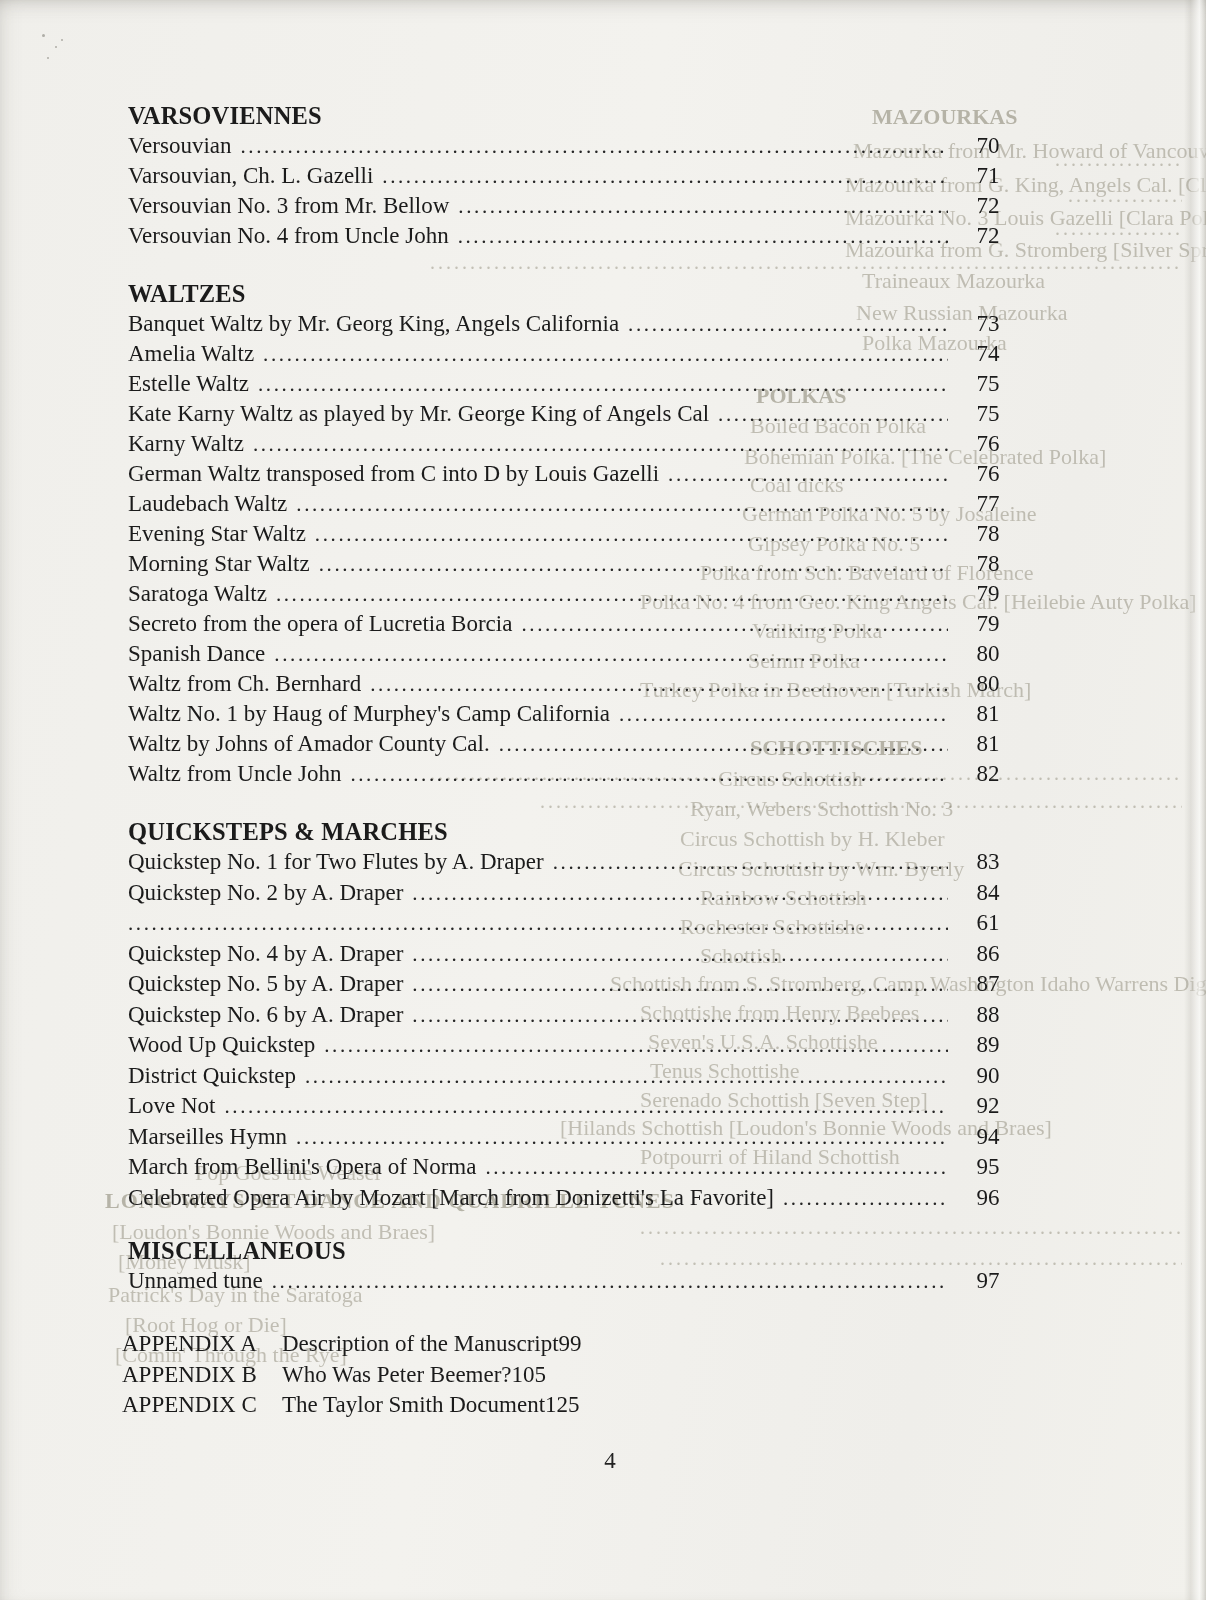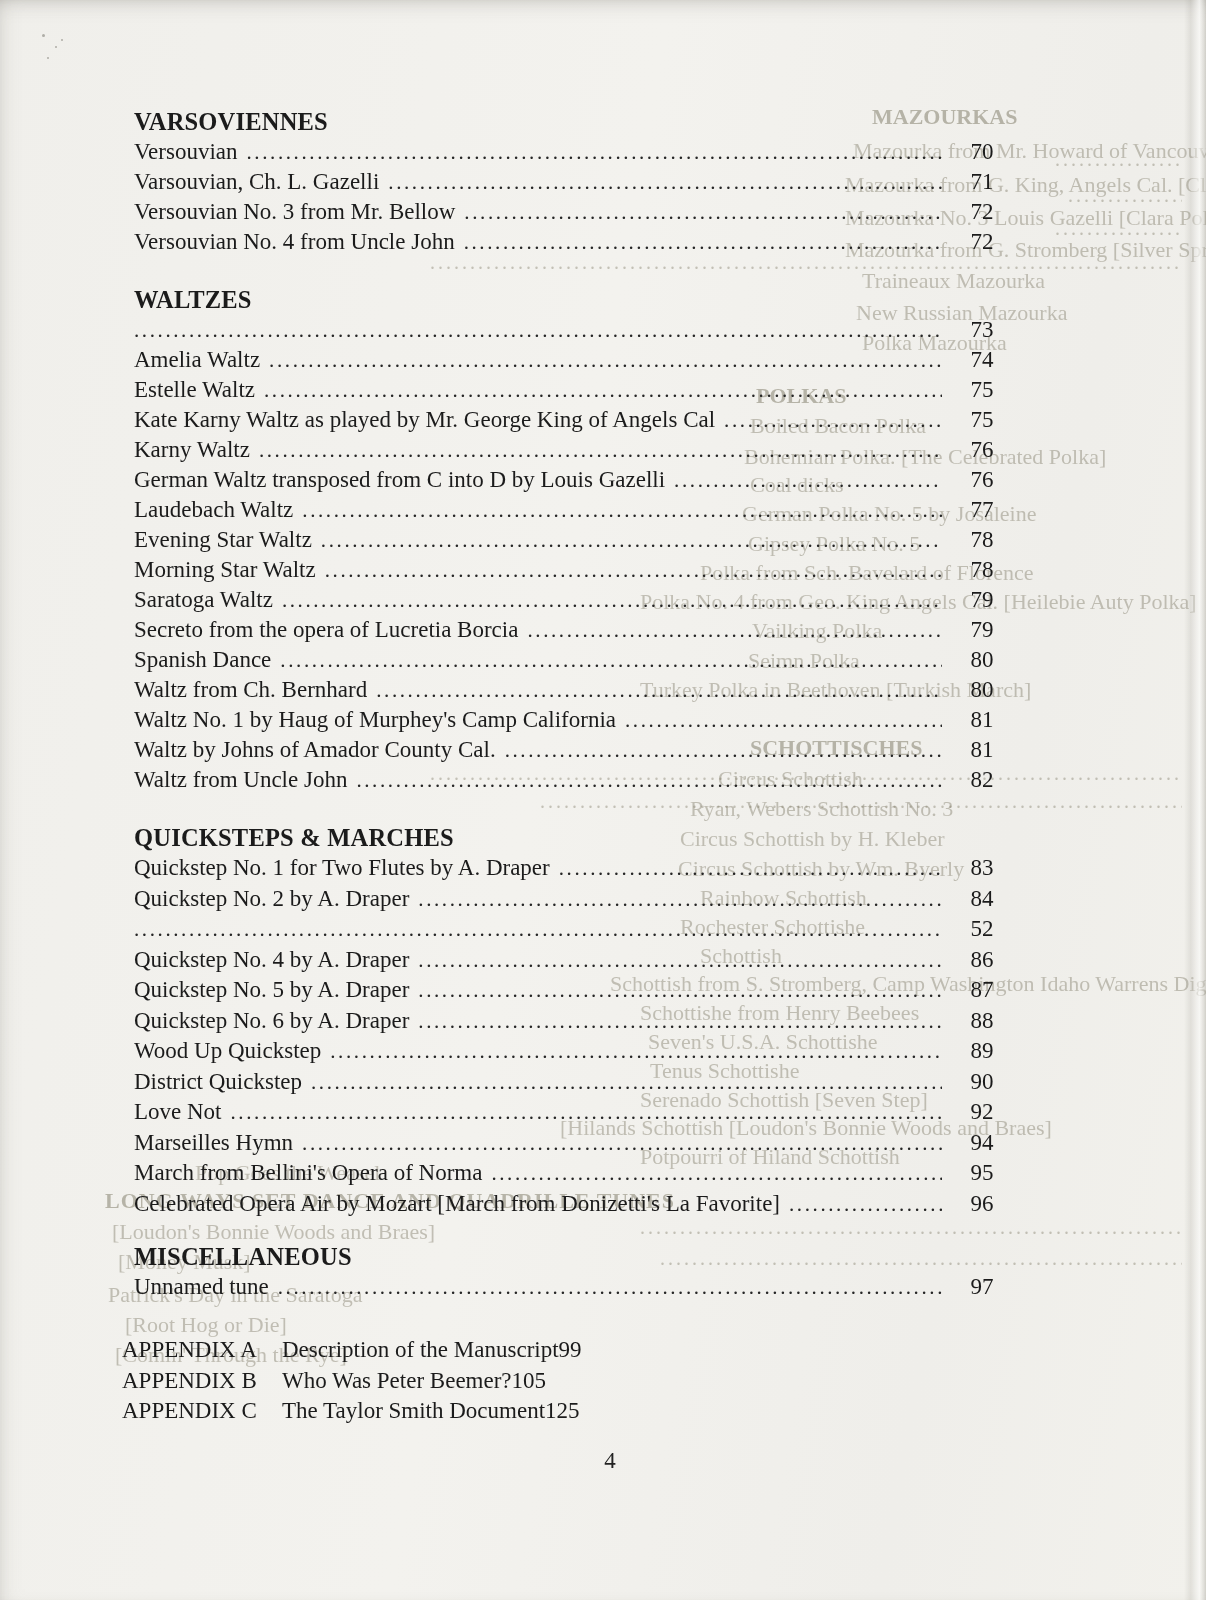--- a/index.html
+++ b/index.html
@@ -27,21 +27,21 @@
     font-size:22px;line-height:26px;white-space:nowrap;}
   .bleed .bl{position:absolute;}
   .bleed .bl.bold{font-weight:bold;color:rgba(112,107,86,.46);}
   .bleed-dots{position:absolute;overflow:hidden;height:22px;color:rgba(118,113,92,.38);}
   .bleed-dots::after{content:"...................................................................................................................................................";
     letter-spacing:3px;font-size:20px;}
   .speck{position:absolute;border-radius:50%;background:rgba(110,108,100,.5);}
   
   .content{position:absolute;left:122px;top:95px;width:900px;}
   .toc-heading{font-weight:bold;font-size:24.5px;line-height:30px;letter-spacing:.2px;margin:0;}
-  .sec{margin:12px;}
+  .sec{margin:6px;}
   .sec + .sec{margin-top:0;}
   .sec.gap-w{margin-top:28px;}
   .sec.gap-q{margin-top:28px;}
   .sec.gap-m{margin-top:23px;}
   .row{display:flex;align-items:baseline;font-size:23px;line-height:30px;}
   .sec-quick .row{line-height:29.5px;}
   .row .t{white-space:nowrap;padding-right:9px;}
   .row .leader{flex:1 1 auto;overflow:hidden;white-space:nowrap;min-width:20px;color:#262626;}
   .row .leader::after{
     content:"..........................................................................................................................................................................................................";
@@ -151,20 +151,21 @@
             <span class="pg">72</span>
           </div>
         </div>
     </div>
 
     <div class="sec gap-w">
       <h2 class="toc-heading">WALTZES</h2>
       <div>
 
           <div class="row">
+            <span class="t">Banquet Waltz by Mr. Georg King, Angels California</span>
             <span class="leader"></span>
             <span class="pg">73</span>
           </div>
 
           <div class="row">
             <span class="t">Amelia Waltz</span>
             <span class="leader"></span>
             <span class="pg">74</span>
           </div>
 
@@ -265,21 +266,21 @@
           </div>
 
           <div class="row">
             <span class="t">Quickstep No. 2 by A. Draper</span>
             <span class="leader"></span>
             <span class="pg">84</span>
           </div>
 
           <div class="row">
             <span class="leader"></span>
-            <span class="pg">52</span>
+            <span class="pg">61</span>
           </div>
 
           <div class="row">
             <span class="t">Quickstep No. 4 by A. Draper</span>
             <span class="leader"></span>
             <span class="pg">86</span>
           </div>
 
           <div class="row">
             <span class="t">Quickstep No. 5 by A. Draper</span>

